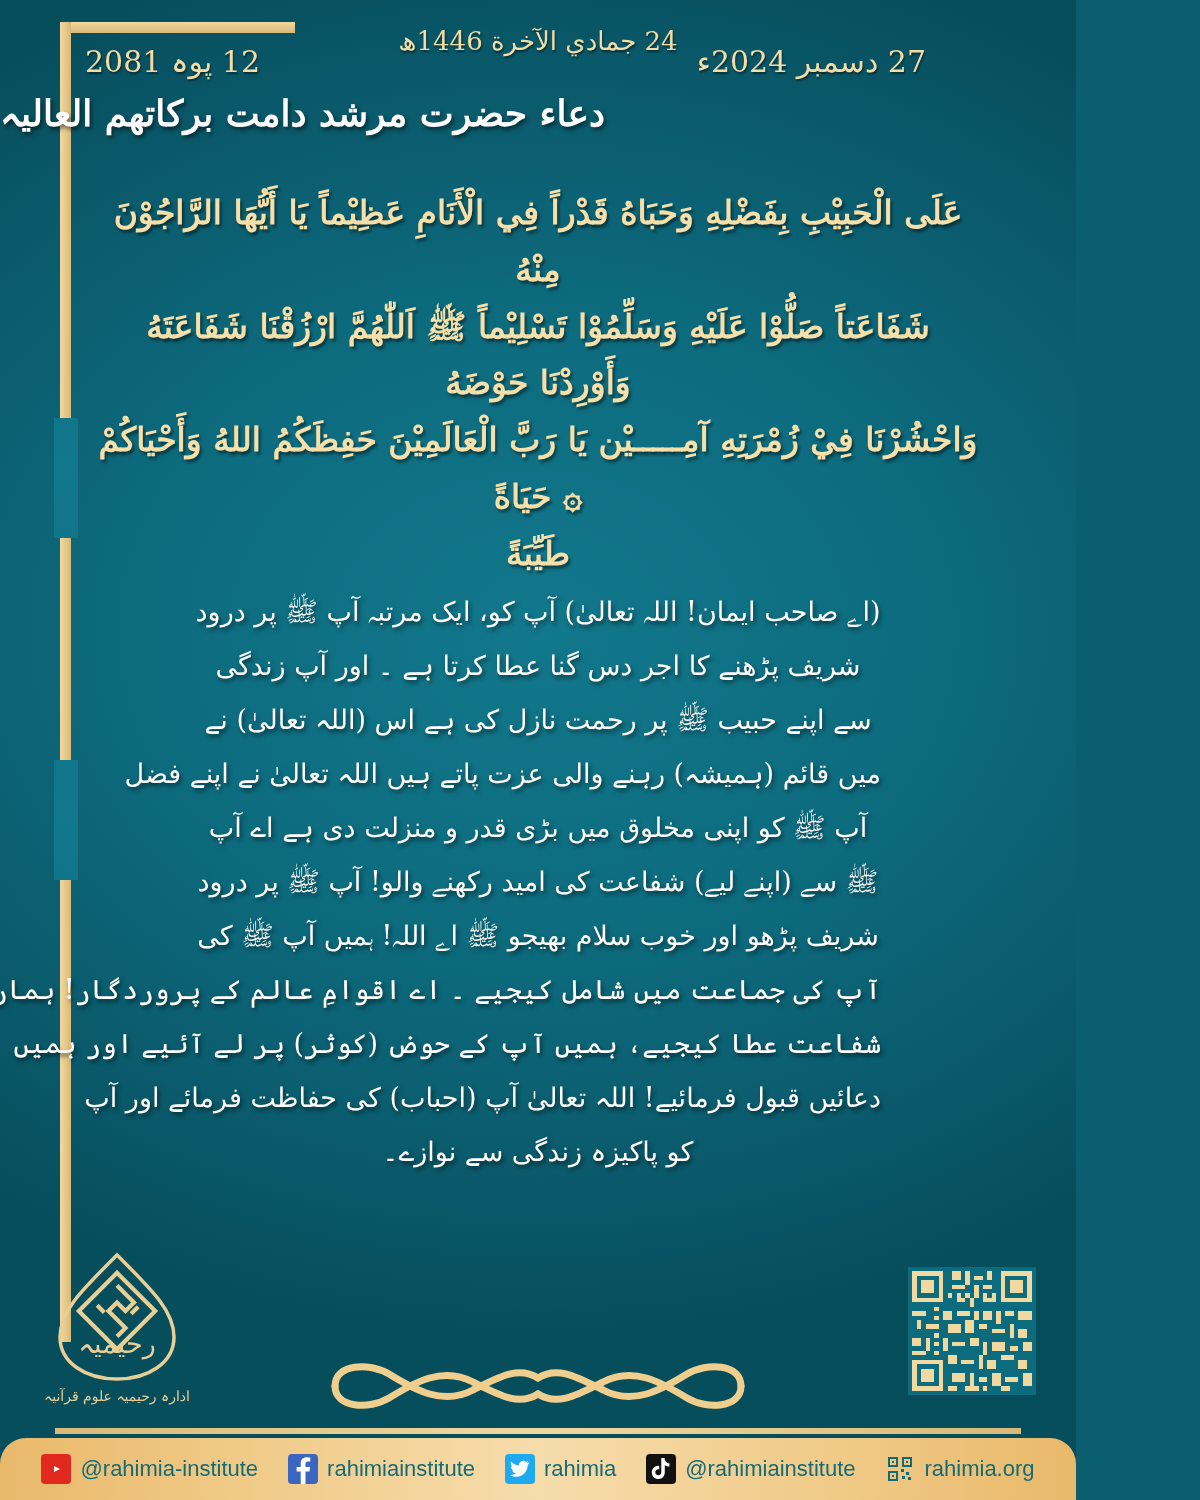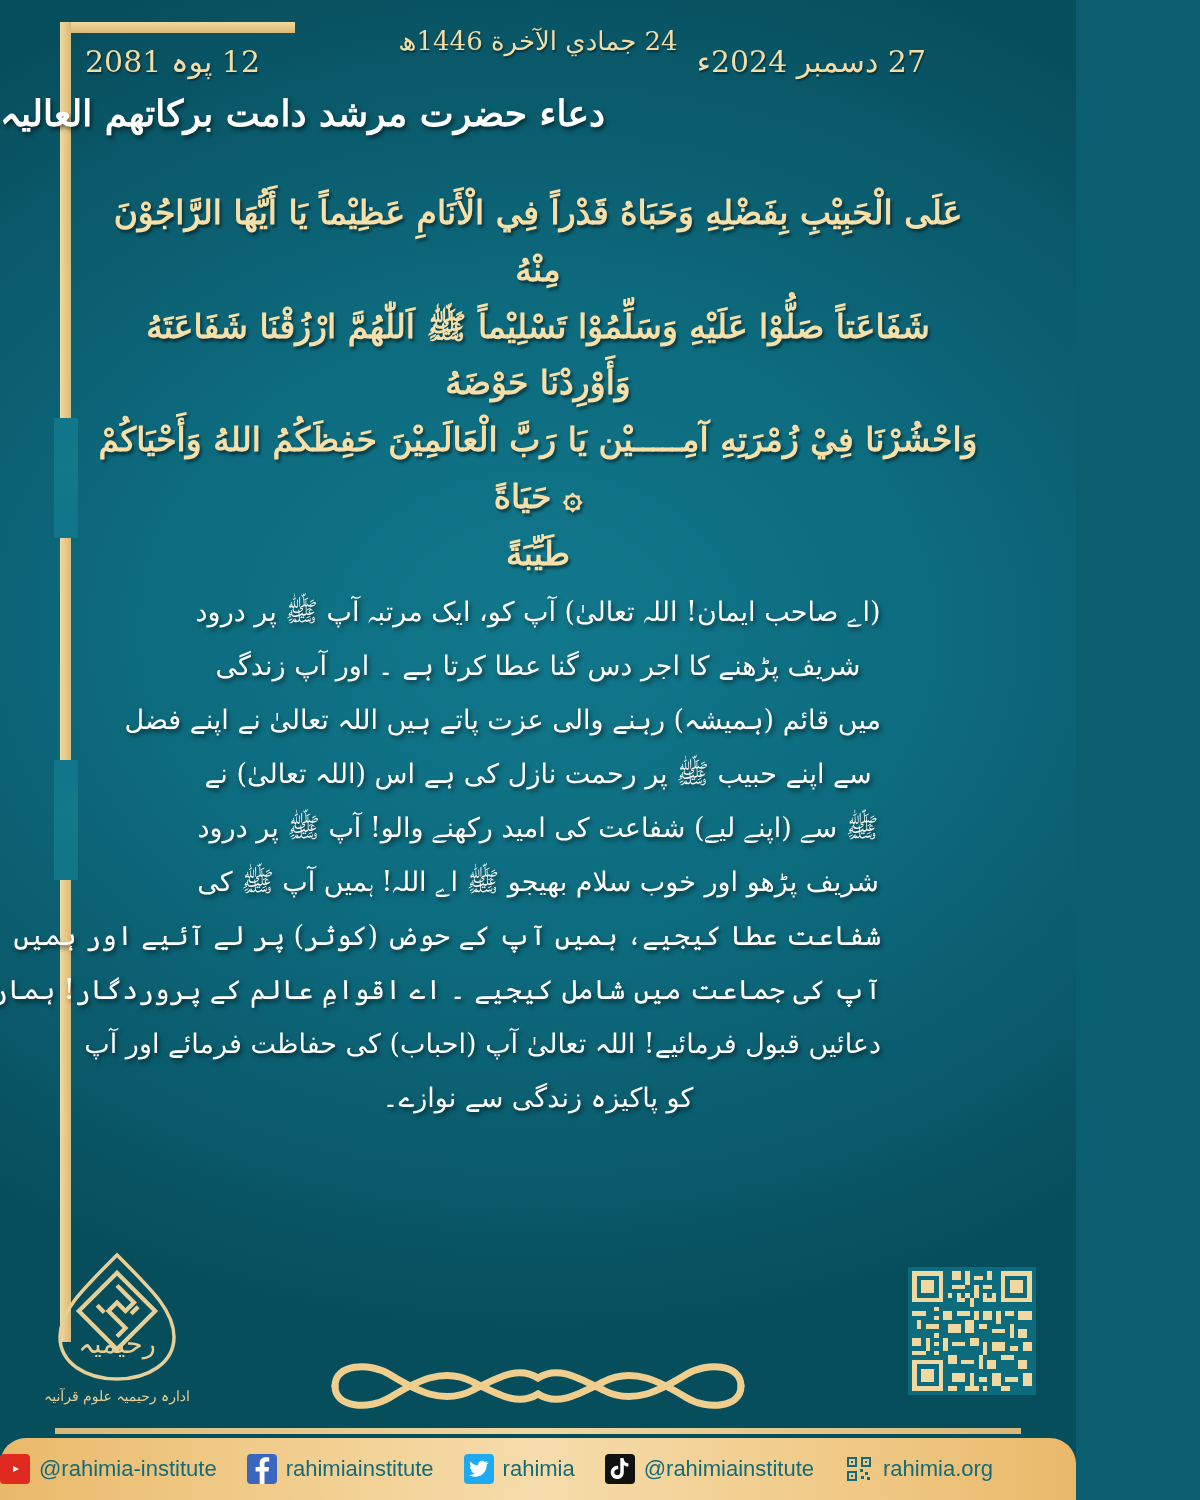--- a/index.html
+++ b/index.html
@@ -136,20 +136,21 @@
   
   .footer {
     position: absolute;
     left: 0; right: 0; bottom: 0;
     height: 62px;
     background: linear-gradient(90deg,#e9b96a 0%, #f0ca87 22%, #f6dcab 50%, #f0ca87 78%, #e9b96a 100%);
     border-top-left-radius: 26px;
     border-top-right-radius: 26px;
     display: flex;
     align-items: center;
+    justify-content: center;
     gap: 30px;
   }
   .social {
     display: flex;
     align-items: center;
     gap: 9px;
   }
   .social-label {
     color: #136b78;
     font-family: "Liberation Sans", sans-serif;
@@ -200,26 +201,27 @@
   <div class="arabic-block">
     <span class="arabic-line">عَلَى الْحَبِيْبِ بِفَضْلِهِ وَحَبَاهُ قَدْراً فِي الْأَنَامِ عَظِيْماً يَا أَيُّهَا الرَّاجُوْنَ مِنْهُ</span>
     <span class="arabic-line">شَفَاعَتاً صَلُّوْا عَلَيْهِ وَسَلِّمُوْا تَسْلِيْماً ﷺ اَللّٰهُمَّ ارْزُقْنَا شَفَاعَتَهُ وَأَوْرِدْنَا حَوْضَهُ</span>
     <span class="arabic-line">وَاحْشُرْنَا فِيْ زُمْرَتِهِ آمِـــــيْن يَا رَبَّ الْعَالَمِيْنَ حَفِظَكُمُ اللهُ وَأَحْيَاكُمْ ۞ حَيَاةً</span>
     <span class="arabic-line">طَيِّبَةً</span>
   </div>
 
   <div class="urdu-block">
     <span class="urdu-line">(اے صاحب ایمان! اللہ تعالیٰ) آپ کو، ایک مرتبہ آپ ﷺ پر درود</span>
     <span class="urdu-line">شریف پڑھنے کا اجر دس گنا عطا کرتا ہے ۔ اور آپ زندگی</span>
+    <span class="urdu-line">سے اپنے حبیب ﷺ پر رحمت نازل کی ہے اس (اللہ تعالیٰ) نے</span>
     <span class="urdu-line">میں قائم (ہمیشہ) رہنے والی عزت پاتے ہیں اللہ تعالیٰ نے اپنے فضل</span>
-    <span class="urdu-line">سے اپنے حبیب ﷺ پر رحمت نازل کی ہے اس (اللہ تعالیٰ) نے</span>
+    <span class="urdu-line">آپ ﷺ کو اپنی مخلوق میں بڑی قدر و منزلت دی ہے اے آپ</span>
     <span class="urdu-line">ﷺ سے (اپنے لیے) شفاعت کی امید رکھنے والو! آپ ﷺ پر درود</span>
     <span class="urdu-line">شریف پڑھو اور خوب سلام بھیجو ﷺ اے اللہ! ہمیں آپ ﷺ کی</span>
+    <span class="urdu-line">آپ کی جماعت میں شامل کیجیے ۔ اے اقوامِ عالم کے پروردگار! ہماری</span>
     <span class="urdu-line">شفاعت عطا کیجیے، ہمیں آپ کے حوض (کوثر) پر لے آئیے اور ہمیں</span>
-    <span class="urdu-line">آپ کی جماعت میں شامل کیجیے ۔ اے اقوامِ عالم کے پروردگار! ہماری</span>
     <span class="urdu-line">دعائیں قبول فرمائیے! اللہ تعالیٰ آپ (احباب) کی حفاظت فرمائے اور آپ</span>
     <span class="urdu-line">کو پاکیزہ زندگی سے نوازے۔</span>
   </div>
 
   <div class="logo">
     <svg viewBox="0 0 150 150" width="150" height="150" aria-hidden="true">
 
       <path d="M75 10 C 110 45, 132 66, 132 92 C 132 118, 106 134, 75 134 C 44 134, 18 118, 18 92 C 18 66, 40 45, 75 10 Z" fill="none" stroke="#e8cf96" stroke-width="3.5"></path>
 
       <g transform="translate(75,66) rotate(45)" fill="none" stroke="#e8cf96" stroke-width="4.2">

